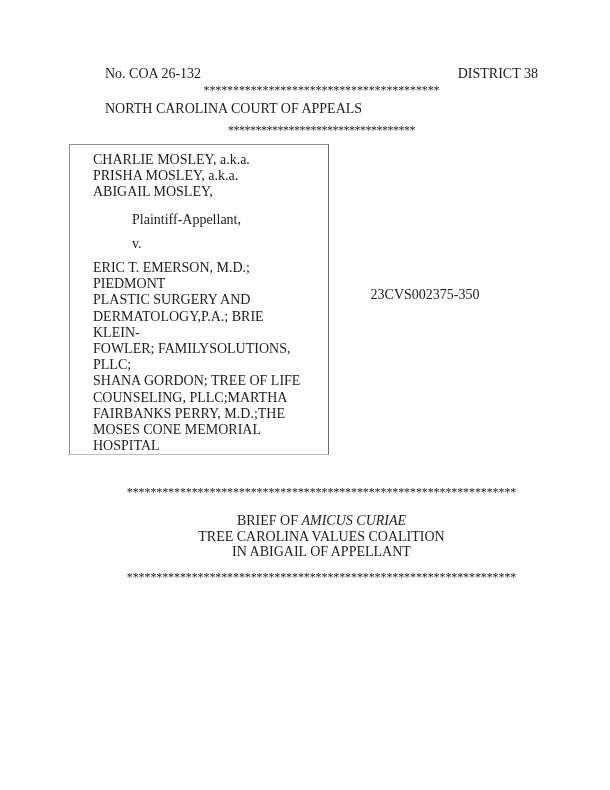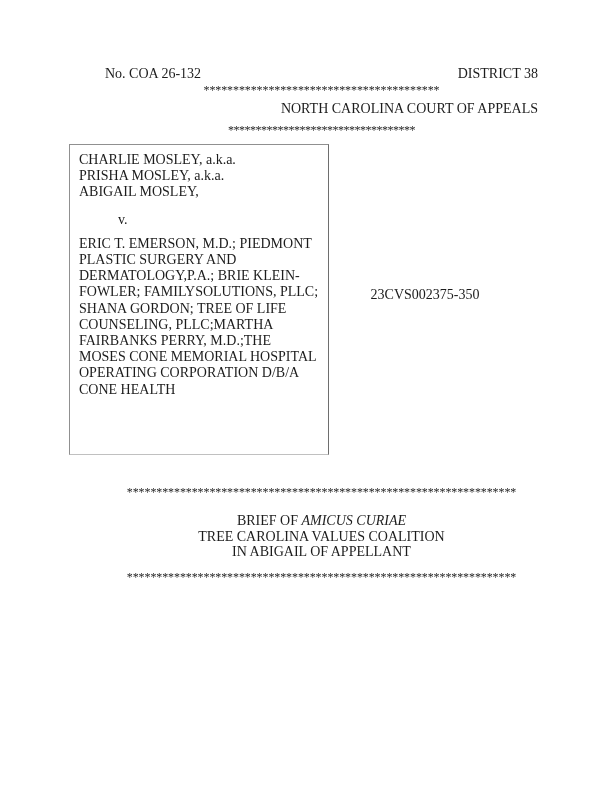--- a/index.html
+++ b/index.html
@@ -27,30 +27,30 @@
     letter-spacing: -0.1px;
     color: #222222;
     white-space: nowrap;
   }
   .stars-1 { top: 84px; }
   .stars-2 { top: 124px; letter-spacing: -0.5px; }
   .stars-3 { top: 486px; }
   .stars-4 { top: 571px; }
   .court-title {
     left: 105px; right: 72px; top: 101px;
-    text-align: right;
+    text-align: left;
   }
   .caption-box {
     left: 69px; top: 144px;
     width: 260px; height: 311px;
     box-sizing: border-box;
     border: 1px solid #909090;
     border-right-color: #6e6e6e;
     border-bottom-color: #c0c0c0;
-    padding: 7px 9px;
+    padding: 7px 23px;
     overflow: hidden;
   }
   .multiline { white-space: pre-line; }
   .plaintiff-names { margin-bottom: 11px; }
   .indent { margin-left: 39px; }
   .role-line { margin-bottom: 8px; }
   .versus-line { margin-bottom: 8px; }
   .defendant-names { }
   .origin-block {
     left: 340px; top: 287px; width: 170px;
@@ -78,20 +78,21 @@
   <div class="abs stars stars-1">****************************************</div>
 
   <div class="abs court-title">NORTH CAROLINA COURT OF APPEALS</div>
 
   <div class="abs stars stars-2">**********************************</div>
 
   <div class="abs caption-box">
     <div class="multiline plaintiff-names">CHARLIE MOSLEY, a.k.a.
 PRISHA MOSLEY, a.k.a.
 ABIGAIL MOSLEY,</div>
+    <div class="indent role-line">Plaintiff-Appellant,</div>
     <div class="indent versus-line">v.</div>
     <div class="multiline defendant-names">ERIC T. EMERSON, M.D.; PIEDMONT
 PLASTIC SURGERY AND
 DERMATOLOGY,P.A.; BRIE KLEIN-
 FOWLER; FAMILYSOLUTIONS, PLLC;
 SHANA GORDON; TREE OF LIFE
 COUNSELING, PLLC;MARTHA
 FAIRBANKS PERRY, M.D.;THE
 MOSES CONE MEMORIAL HOSPITAL
 OPERATING CORPORATION D/B/A

